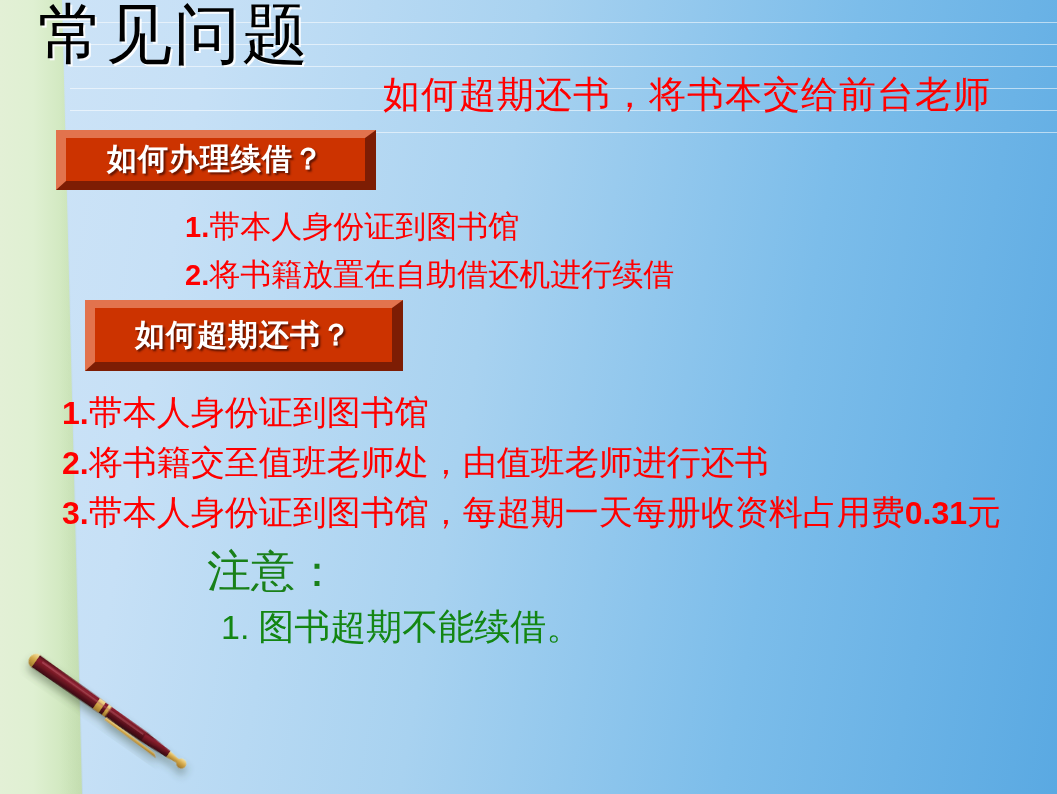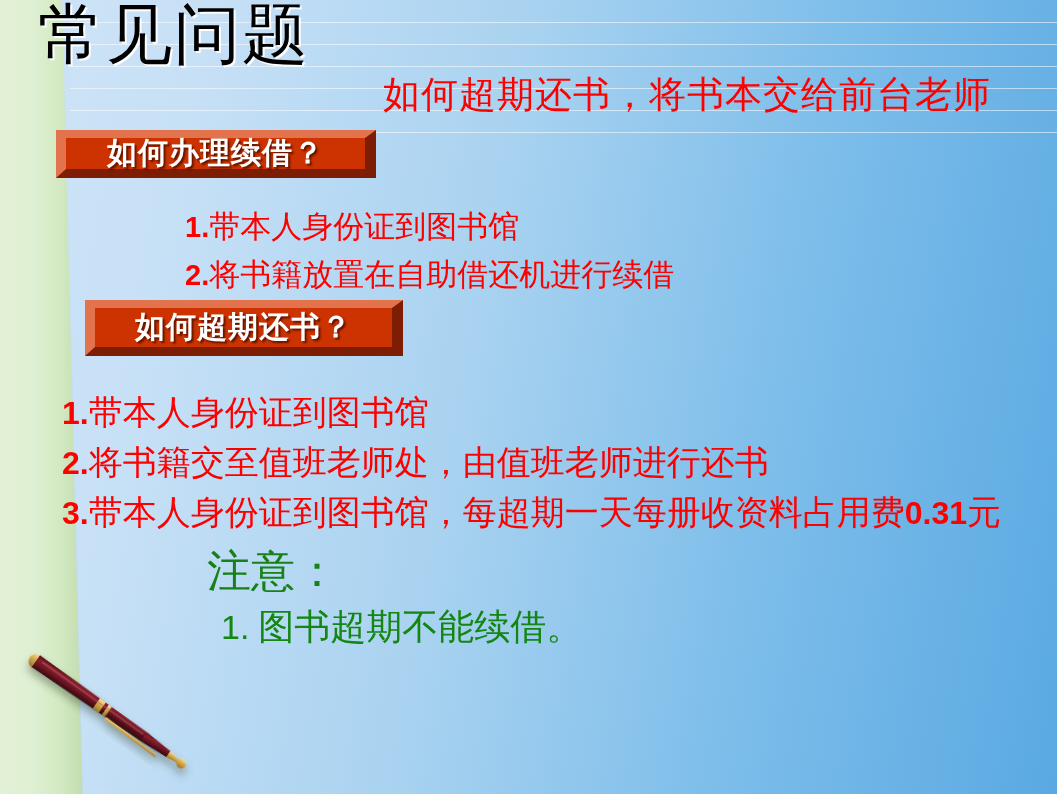--- a/index.html
+++ b/index.html
@@ -101,22 +101,22 @@
   }
   .btn .btn-label {
     font-family: "Liberation Sans", "DejaVu Sans", sans-serif;
     font-weight: bold;
     color: #ffffff;
     font-size: 30px;
     letter-spacing: 1px;
     white-space: nowrap;
     text-shadow: 2px 2px 2px rgba(60,10,0,0.75);
   }
-  #btn-renew { left: 56px;  top: 130px; width: 320px; height: 48px; }
-  #btn-overdue { left: 85px; top: 300px; width: 318px; height: 56px; }
+  #btn-renew { left: 56px;  top: 130px; width: 320px; height: 60px; }
+  #btn-overdue { left: 85px; top: 300px; width: 318px; height: 71px; }
 
   
   .renew-list {
     position: absolute;
     left: 185px;
     top: 203px;
     z-index: 5;
   }
   .renew-list .li {
     font-size: 31px;

